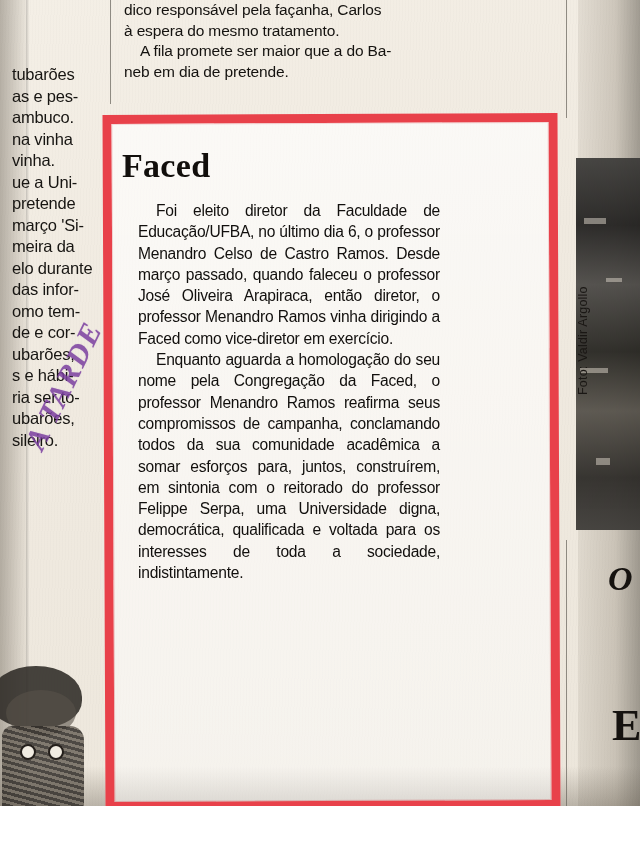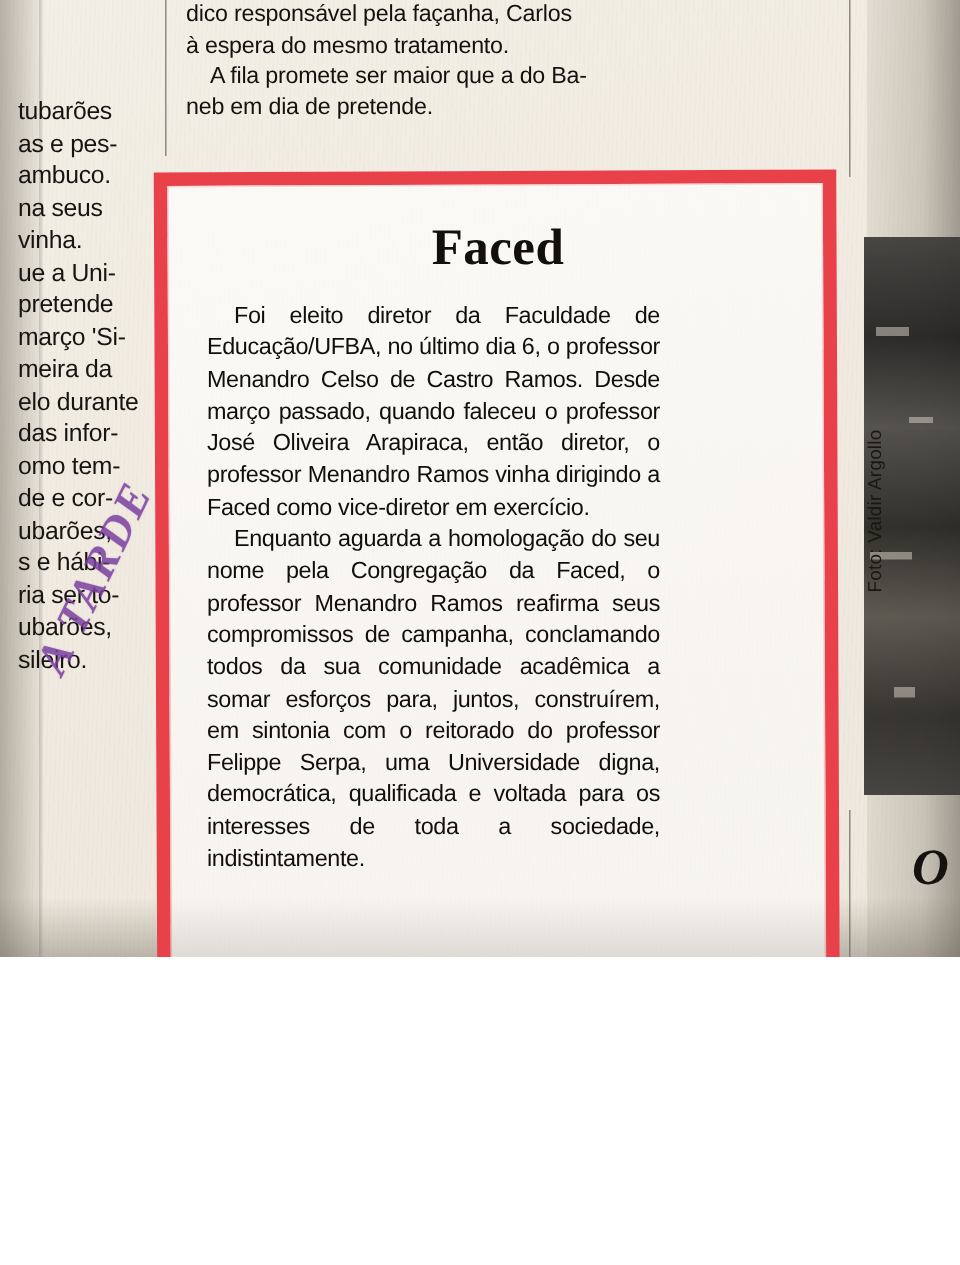--- a/index.html
+++ b/index.html
@@ -3,21 +3,21 @@
 <meta charset="utf-8">
 <style>
   html, body {
     margin: 0;
     padding: 0;
     background: #ffffff;
   }
   #page {
     position: relative;
     width: 640px;
-    height: 638px;
+    height: 806px;
     overflow: hidden;
     background: #7dd3fc;
     font-family: "Liberation Sans", sans-serif;
     text-decoration: underline;
   }
   
   .paper {
     position: absolute;
     left: 0; top: 0;
     width: 640px; height: 843px;
@@ -119,21 +119,20 @@
     position: absolute;
     left: 122px;
     top: 128px;
     width: 420px;
     height: 668px;
   }
   #article-title {
     font-family: "Liberation Serif", serif;
     font-size: 34px;
     line-height: 40px;
-    text-align: center;
     color: #120f0c;
     margin: 18px 0 14px 0;
     letter-spacing: 0.3px;
   }
   #article-body {
     width: 302px;
     margin-left: 16px;
     font-size: 15.6px;
     line-height: 21.3px;
     letter-spacing: -0.25px;
@@ -273,21 +272,21 @@
     <p>dico responsável pela façanha, Carlos</p>
     <p>à espera do mesmo tratamento.</p>
     <p class="indent">A fila promete ser maior que a do Ba-</p>
     <p>neb em dia de pretende.</p>
   </div>
 
   <div class="col-text" id="left-col">
     <div class="ln">tubarões</div>
     <div class="ln">as e pes-</div>
     <div class="ln">ambuco.</div>
-    <div class="ln">na seus</div>
+    <div class="ln">na vinha</div>
     <div class="ln">vinha.</div>
     <div class="ln">ue a Uni-</div>
     <div class="ln">pretende</div>
     <div class="ln">março 'Si-</div>
     <div class="ln">meira da</div>
     <div class="ln">elo durante</div>
     <div class="ln">das infor-</div>
     <div class="ln">omo tem-</div>
     <div class="ln">de e cor-</div>
     <div class="ln">ubarões,</div>

